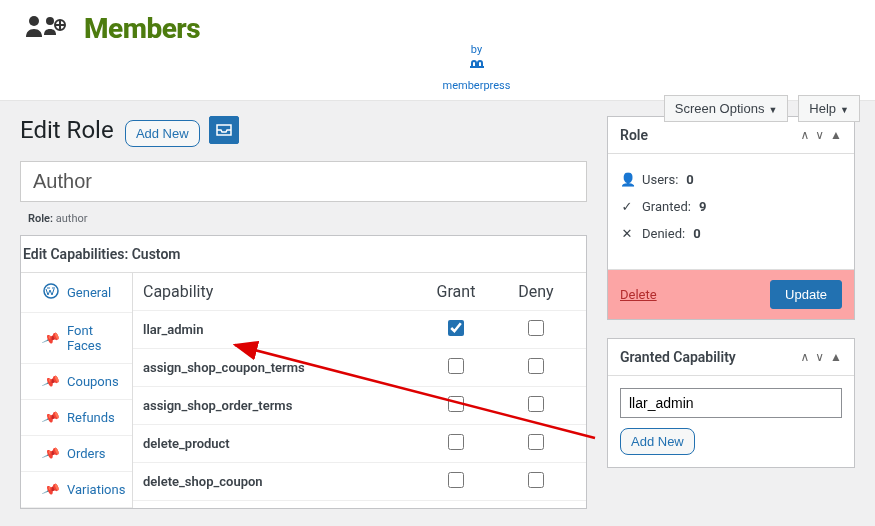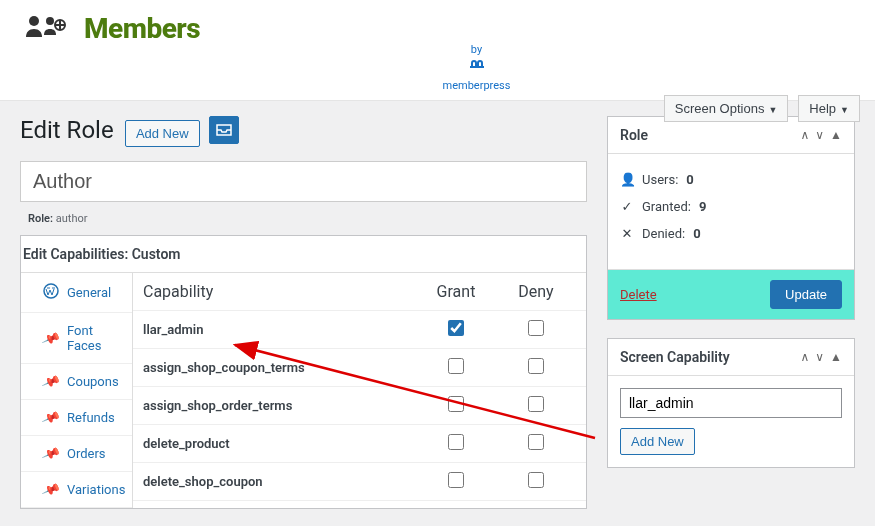--- a/index.html
+++ b/index.html
@@ -10,21 +10,21 @@
 .logo-text { font-size: 28px; font-weight: 800; letter-spacing: -0.5px; color: #4d7c0f; }
 .logo-sub { font-size: 11px; color: #1670c7; margin-left: 78px; margin-top: -2px; display: flex; align-items: center; gap: 4px; flex-direction: column; }
 
 .top-right { position: absolute; top: 95px; right: 15px; display: flex; gap: 10px; margin-left: 44px; }
 .panel-btn { background: #f6f7f7; border: 1px solid #ccc; padding: 5px 10px; font-size: 13px; color: #3c434a; cursor: pointer; }
 .panel-btn .caret { font-size: 9px; margin-left: 4px; }
 
 .main { padding: 15px 20px; display: flex; gap: 20px; align-items: flex-start; }
 
 h1.title { font-size: 24px; font-weight: 400; color: #1d2327; display: inline-block; margin-right: 8px; }
-.btn-outline { display: inline-block; border: 1px solid #2271b1; color: #2271b1; background: #f6f7f7; padding: 5px 10px; font-size: 13px; cursor: pointer; border-radius: 2px; }
+.btn-outline { display: inline-block; border: 1px solid #2271b1; color: #2271b1; background: #f6f7f7; padding: 5px 10px; font-size: 13px; cursor: pointer; border-radius: 8px; }
 .btn-icon { display: inline-flex; align-items: center; justify-content: center; width: 30px; height: 28px; border: 1px solid #2271b1; background: #2271b1; border-radius: 2px; cursor: pointer; margin-left: 6px; vertical-align: top; }
 
 .left-col { flex: 1; min-width: 0; }
 .right-col { width: 248px; }
 
 .input-big { width: 100%; padding: 8px 12px; font-size: 20px; color: #555; border: 1px solid #ccc; background: #fff; margin-top: 14px; }
 .role-label { margin: 10px 8px; font-size: 11px; color: #646970; }
 .role-label strong { color: #3c434a; font-weight: 600; }
 
 .cap-box { border: 1px solid #c3c4c7; background: #fff; }
@@ -42,21 +42,21 @@
 .cap-row input[type=checkbox] { width: 16px; height: 16px; accent-color: #2271b1; cursor: pointer; }
 
 .metabox { border: 1px solid #c3c4c7; background: #fff; margin-bottom: 18px; }
 .metabox-head { display: flex; justify-content: space-between; align-items: center; padding: 10px 12px; border-bottom: 1px solid #ddd; }
 .metabox-head h2 { font-size: 14px; font-weight: 600; }
 .metabox-head .controls { display: flex; gap: 6px; font-size: 12px; color: #666; }
 .metabox-head .controls span { cursor: pointer; }
 .metabox-body { padding: 12px; }
 .stat-line { display: flex; align-items: center; gap: 8px; padding: 6px 0; font-size: 13px; }
 .stat-line .ico { width: 14px; text-align: center; }
-.metabox-actions { display: flex; justify-content: space-between; align-items: center; margin-top: 10px; padding: 10px 12px; background: #5eead4; border-top: 1px solid #ddd; }
+.metabox-actions { display: flex; justify-content: space-between; align-items: center; margin-top: 10px; padding: 10px 12px; background: #fca5a5; border-top: 1px solid #ddd; }
 .delete-link { color: #b32d2e; text-decoration: underline; cursor: pointer; font-size: 13px; }
 .btn-primary { background: #2271b1; color: #fff; border: 1px solid #2271b1; padding: 6px 14px; font-size: 13px; border-radius: 3px; cursor: pointer; }
 .custom-input { width: 100%; padding: 6px 8px; border: 1px solid #8c8f94; font-size: 14px; margin-bottom: 10px; }
 
 .arrow-svg { position: absolute; pointer-events: none; z-index: 50; }
 
 .thumbtack { display: inline-block; transform: rotate(20deg); }
 </style>
 </head>
 <body>
@@ -215,21 +215,21 @@
         </div>
       </div>
       <div class="metabox-actions">
         <a class="delete-link">Delete</a>
         <button class="btn-primary">Update</button>
       </div>
     </div>
 
     <div class="metabox">
       <div class="metabox-head">
-        <h2>Screen Capability</h2>
+        <h2>Granted Capability</h2>
         <div class="controls">
           <span>∧</span>
           <span>∨</span>
           <span>▲</span>
         </div>
       </div>
       <div class="metabox-body">
         <input class="custom-input" type="text" value="llar_admin" style="">
         <button class="btn-outline">Add New</button>
       </div>

